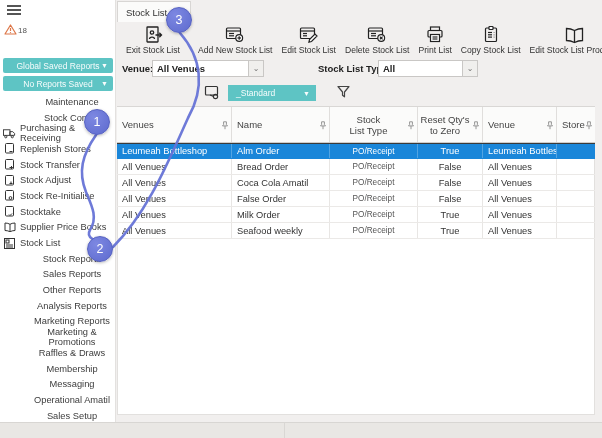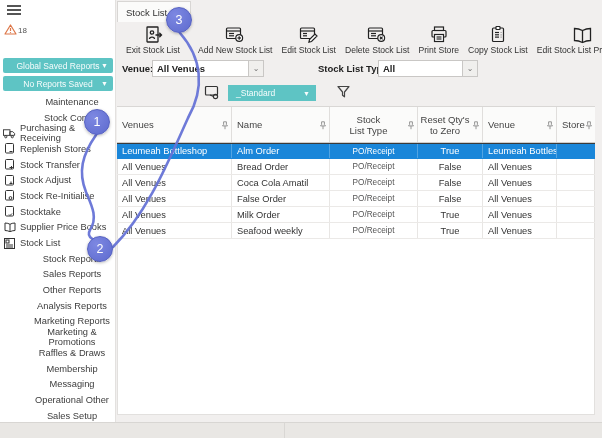--- a/index.html
+++ b/index.html
@@ -250,21 +250,21 @@
     <div class="nav-item center">
         <span>Raffles &amp; Draws</span>
       </div>
     <div class="nav-item center">
         <span>Membership</span>
       </div>
     <div class="nav-item center">
         <span>Messaging</span>
       </div>
     <div class="nav-item center">
-        <span>Operational Other</span>
+        <span>Operational Amatil</span>
       </div>
     <div class="nav-item center">
         <span>Sales Setup</span>
       </div>
   </div>
 </div>
 
 <div class="tabbar">
   <div class="tab">
     <span>Stock List</span>
@@ -338,21 +338,21 @@
         <svg width="20" height="19" viewBox="0 0 20 19">
           <g fill="none" stroke="#222" stroke-width="1.2">
             <rect x="5.5" y="2" width="9" height="3.5"></rect>
             <rect x="3" y="5.5" width="14" height="6.5" rx="1"></rect>
             <rect x="5.5" y="9.5" width="9" height="7" fill="#fff"></rect>
             <line x1="7.5" y1="12" x2="12.5" y2="12"></line>
             <line x1="7.5" y1="14" x2="12.5" y2="14"></line>
           </g>
         </svg>
       </span>
-    <span class="tb-label">Print Store</span>
+    <span class="tb-label">Print List</span>
   </div>
   <div class="tb-btn">
     <span>
         <svg width="20" height="19" viewBox="0 0 20 19">
           <g fill="none" stroke="#222" stroke-width="1.2">
             <rect x="4.5" y="3" width="11" height="13.5" rx="1"></rect>
             <rect x="8" y="1.5" width="4" height="3" rx="0.5" fill="#fff"></rect>
             <line x1="7" y1="7.5" x2="11" y2="7.5"></line>
             <line x1="7" y1="9.8" x2="11" y2="9.8"></line>
             <line x1="7" y1="12.1" x2="11" y2="12.1"></line>

